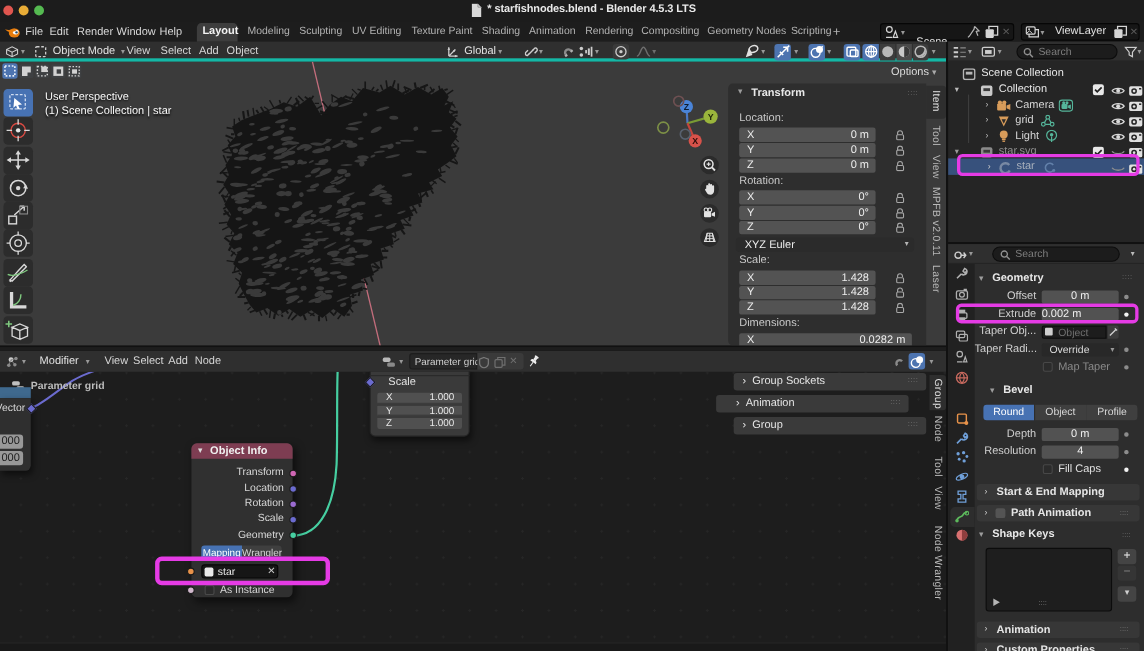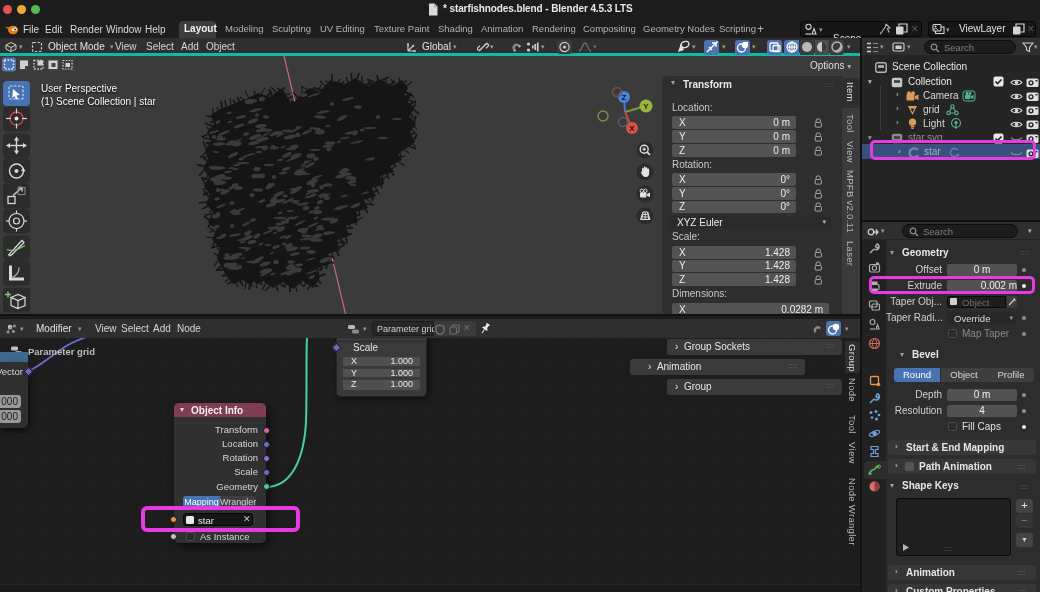--- a/index.html
+++ b/index.html
@@ -945,21 +945,21 @@
 
     <div class="abs" style="left:186px;top:194px;width:9px;height:9px;background:#2b2b2b;border:1px solid #4a4a4a;border-radius:2px;"></div>
     <span class="abs" style="left:200px;top:193px;color:#d5d5d5;font-size:9.5px;white-space:nowrap;">As Instance</span>
 
     <div class="abs" style="left:170px;top:177.5px;width:7px;height:7px;background:#e8924a;border:1px solid #1a1a1a;border-radius:50%;"></div>
     <div class="abs" style="left:170px;top:194.5px;width:7px;height:7px;background:#d0b8cc;border:1px solid #1a1a1a;border-radius:50%;"></div>
 
     <div class="abs" style="left:141px;top:168px;width:159px;height:26px;border:4px solid #e53be5;border-radius:6px;"></div>
 
     <div class="abs nbar" style="left:667px;top:1px;">›&nbsp;&nbsp;Group Sockets<span class="grip">::::</span></div>
-    <div class="abs nbar" style="left:630px;top:21px;padding-left:18px;">›&nbsp;&nbsp;Animation<span class="grip">::::</span></div>
+    <div class="abs nbar" style="left:651px;top:21px;padding-left:18px;">›&nbsp;&nbsp;Animation<span class="grip">::::</span></div>
     <div class="abs nbar" style="left:667px;top:41px;">›&nbsp;&nbsp;Group<span class="grip">::::</span></div>
 
     <div class="abs" style="left:845px;top:3px;width:15px;height:32px;background:#2e2e2e;border-radius:0 3px 3px 0;"></div>
     <div class="abs vtab" style="left:847px;top:6px;">Group</div>
     <div class="abs vtab" style="left:847px;top:40px;color:#b9b9b9;">Node</div>
     <div class="abs vtab" style="left:847px;top:77px;color:#b9b9b9;">Tool</div>
     <div class="abs vtab" style="left:847px;top:104px;color:#b9b9b9;">View</div>
     <div class="abs vtab" style="left:847px;top:140px;color:#b9b9b9;">Node Wrangler</div>
   </div>
 </div>
@@ -1207,21 +1207,21 @@
         </svg>
       </div>
   <div class="abs" id="pr-content" style="left:24px;top:18px;width:154px;height:352px;overflow:hidden;">
         <span class="abs" style="left:4px;top:8px;color:#9d9d9d;font-size:8px;">▾</span>
         <span class="abs" style="left:16px;top:7px;color:#e8e8e8;font-size:10px;font-weight:bold;">Geometry</span>
         <span class="abs" style="left:134px;top:9px;color:#6f6f6f;font-size:7px;letter-spacing:0.5px;">::::</span>
         <div class="abs" style="left:0;top:24px;width:56px;text-align:right;color:#d0d0d0;font-size:10px;white-space:nowrap;">Offset</div>
         <div class="abs" style="left:61px;top:23.5px;width:70px;height:12.5px;background:#525252;border-radius:2px;color:#eee;font-size:10px;text-align:center;padding-top:0.5px;">0 m</div>
         <div class="abs" style="left:136.2px;top:28.2px;width:3.6px;height:3.6px;border-radius:50%;background:#8c8c8c;"></div>
         <div class="abs" style="left:0;top:40px;width:56px;text-align:right;color:#d0d0d0;font-size:10px;white-space:nowrap;">Extrude</div>
-        <div class="abs" style="left:61px;top:39.5px;width:70px;height:12.5px;background:#525252;border-radius:2px;color:#eee;font-size:10px;text-align:right;padding-top:0.5px;">0.002 m</div>
+        <div class="abs" style="left:61px;top:39.5px;width:70px;height:12.5px;background:#525252;border-radius:2px;color:#eee;font-size:10px;text-align:left;padding-top:0.5px;">0.002 m</div>
         <div class="abs" style="left:135.8px;top:43.8px;width:4.4px;height:4.4px;border-radius:50%;background:#f2f2f2;"></div>
         <div class="abs" style="left:0;top:56px;width:56px;text-align:right;color:#d0d0d0;font-size:10px;white-space:nowrap;">Taper Obj...</div>
         <div class="abs" style="left:61px;top:55.5px;width:59px;height:12.5px;background:#1d1d1d;border:1px solid #0c0c0c;border-radius:2px 0 0 2px;"></div>
         <div class="abs" style="left:64px;top:58px;width:7px;height:7px;background:#cfcfcf;border-radius:1px;"></div>
         <span class="abs" style="left:76px;top:56.5px;color:#6f6f6f;font-size:9.5px;">Object</span>
         <div class="abs" style="left:121px;top:55.5px;width:10px;height:12.5px;background:#3d3d3d;border-radius:0 2px 2px 0;"></div>
         <svg class="abs" style="left:121.5px;top:57px;" width="9" height="9" viewBox="0 0 9 9">
           <path d="M1 8 L4 5 M4 5 L6.5 2.5 M5.5 1.5 L7.5 3.5" stroke="#cfcfcf" stroke-width="1.2"></path>
         </svg>
         <div class="abs" style="left:0;top:72px;width:56px;text-align:right;color:#d0d0d0;font-size:10px;white-space:nowrap;">Taper Radi...</div>

